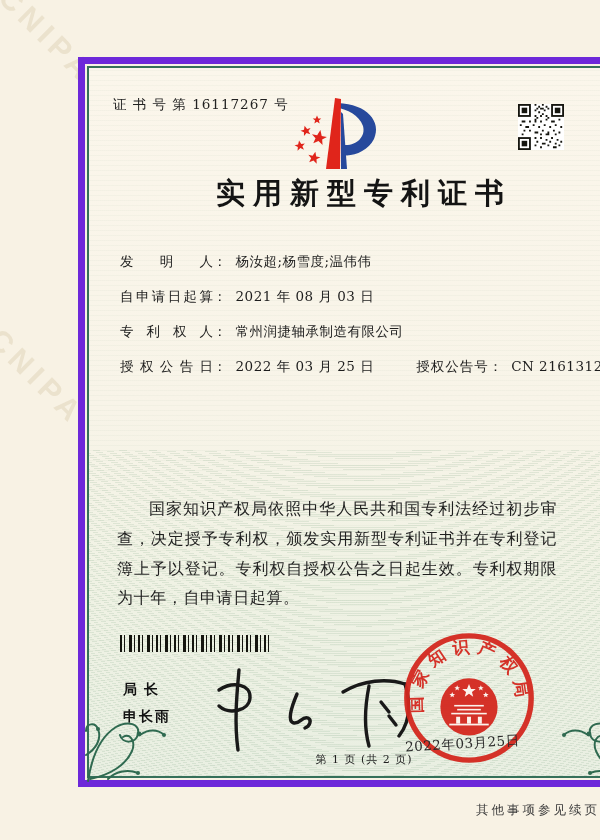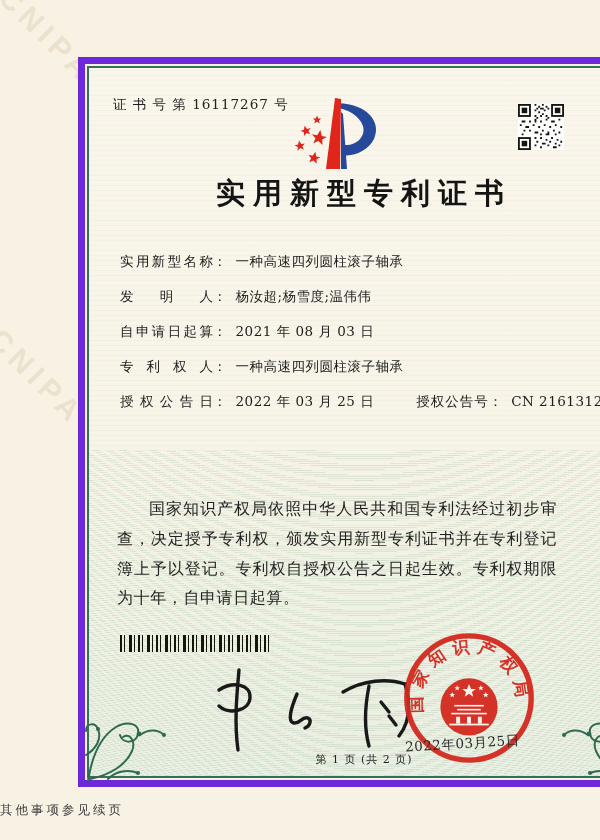--- a/index.html
+++ b/index.html
@@ -109,21 +109,21 @@
     position:absolute; left:0; bottom:9px; width:100%;
     text-align:center; font-size:11px; letter-spacing:1px; color:#222;
   }
 
   .ornament { position:absolute; width:92px; height:92px; }
   .ornament-left  { left:-7px;  bottom:-9px; }
   .ornament-right { right:-7px; bottom:-9px; transform:scaleX(-1); }
 
   .continuation {
     position:absolute; left:0; top:802px; width:100%;
-    text-align:left; font-size:12.5px; letter-spacing:3px; color:#3b3b3b;
+    text-align:right; font-size:12.5px; letter-spacing:3px; color:#3b3b3b;
   }
 </style>
 </head>
 <body>
 
 <div class="page">
 
   <span class="wm wm-a">CNIPA</span>
   <span class="wm wm-b">CNIPA</span>
   <span class="wm wm-c">CNIPA</span>
@@ -164,42 +164,43 @@
             <rect x="1" y="19" width="5" height="5" fill="#fff"></rect>
             <rect x="2" y="20" width="3" height="3"></rect>
           <path d="M9 0h1v1h-1zM13 0h1v1h-1zM11 1h1v1h-1zM15 1h1v1h-1zM10 2h1v1h-1zM12 2h2v1h-2zM16 2h1v1h-1zM9 3h1v1h-1zM14 3h1v1h-1zM11 4h1v1h-1zM13 5h1v1h-1zM9 6h1v1h-1zM12 6h1v1h-1zM15 6h1v1h-1zM10 7h1v1h-1zM16 7h1v1h-1zM2 9h2v1h-2zM6 9h1v1h-1zM9 8h1v2h-1zM12 9h1v1h-1zM15 8h1v1h-1zM18 9h2v1h-2zM22 8h1v1h-1zM1 11h1v1h-1zM4 12h2v1h-2zM8 11h1v1h-1zM11 12h1v1h-1zM14 11h1v1h-1zM17 12h1v1h-1zM20 11h1v1h-1zM23 12h1v1h-1zM3 14h1v1h-1zM6 14h1v1h-1zM9 15h2v1h-2zM13 14h1v1h-1zM16 15h1v1h-1zM19 14h1v1h-1zM22 15h1v1h-1zM2 16h1v1h-1zM12 16h1v1h-1zM15 16h2v1h-2zM20 16h1v1h-1zM9 18h1v1h-1zM12 18h1v1h-1zM15 19h1v1h-1zM18 18h1v1h-1zM21 19h1v1h-1zM10 20h1v1h-1zM13 21h2v1h-2zM17 20h1v1h-1zM20 21h1v1h-1zM23 20h1v1h-1zM9 22h1v1h-1zM12 23h1v1h-1zM16 22h1v1h-1zM19 23h2v1h-2zM22 22h1v1h-1z"></path>
         </g>
       </svg>
 
       <div class="title">实用新型专利证书</div>
 
       <div class="fields">
         <div class="field-row">
-          <span class="field-label">实用新型名称</span><span class="field-colon">：</span><span class="field-value">一种高速四列圆柱滚子轴承</span>
-        </div>
-        <div class="field-row">
           <span class="field-label">发明人</span><span class="field-colon">：</span><span class="field-value">杨汝超;杨雪度;温伟伟</span>
         </div>
         <div class="field-row">
           <span class="field-label">自申请日起算</span><span class="field-colon">：</span><span class="field-value">2021 年 08 月 03 日</span>
         </div>
         <div class="field-row">
-          <span class="field-label">专利权人</span><span class="field-colon">：</span><span class="field-value">一种高速四列圆柱滚子轴承</span>
+          <span class="field-label">专利权人</span><span class="field-colon">：</span><span class="field-value">常州润捷轴承制造有限公司</span>
         </div>
         <div class="field-row">
           <span class="field-label">授权公告日</span><span class="field-colon">：</span><span class="field-value">2022 年 03 月 25 日</span><span class="field-pair-2"><span class="field-label">授权公告号</span><span class="field-colon">：</span><span class="field-value">CN 216131248 U</span></span>
         </div>
       </div>
 
       <div class="paragraphs">
         <p>国家知识产权局依照中华人民共和国专利法经过初步审查，决定授予专利权，颁发实用新型专利证书并在专利登记簿上予以登记。专利权自授权公告之日起生效。专利权期限为十年，自申请日起算。</p>
       </div>
 
       <div class="barcode"></div>
 
+      <div class="director">
+        <div class="director-title">局长</div>
+        <div class="director-name">申长雨</div>
+      </div>
 
       <svg class="signature" viewBox="0 0 215 92">
         <g stroke="#191919" stroke-width="3.4" fill="none" stroke-linecap="round" stroke-linejoin="round">
           <path d="M38,6 C36,28 33,58 37,86"></path>
           <path d="M18,26 C32,17 50,20 49,34 C48,47 28,51 18,42"></path>
           <path d="M96,30 C90,44 86,58 93,59 C99,60 101,52 107,54 C111,56 109,62 104,64"></path>
           <path d="M142,28 C162,16 186,14 204,20"></path>
           <path d="M168,22 C164,42 163,64 168,82"></path>
           <path d="M204,20 C210,40 209,58 198,72"></path>
           <path d="M180,38 L188,48"></path>

